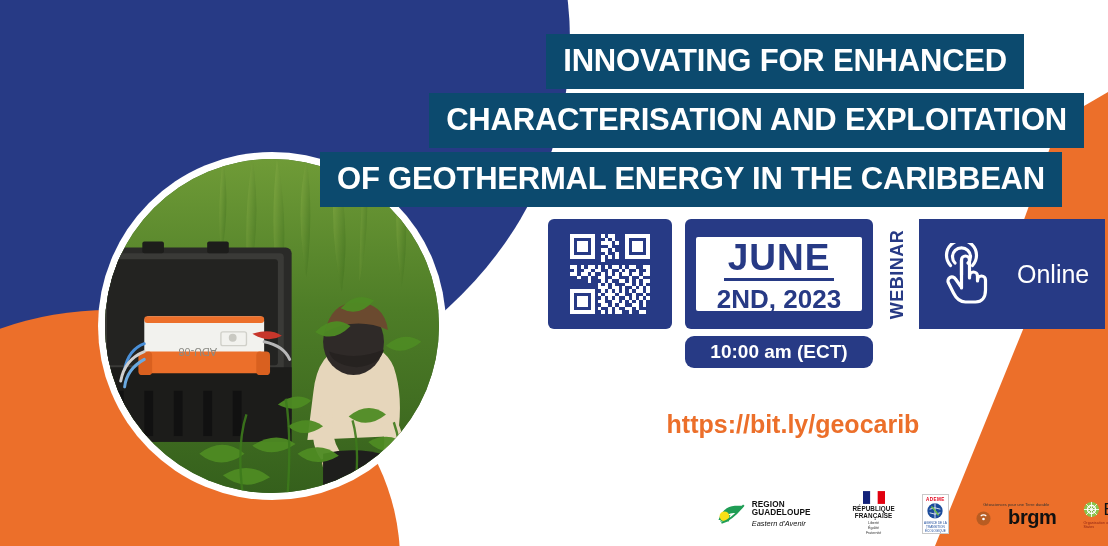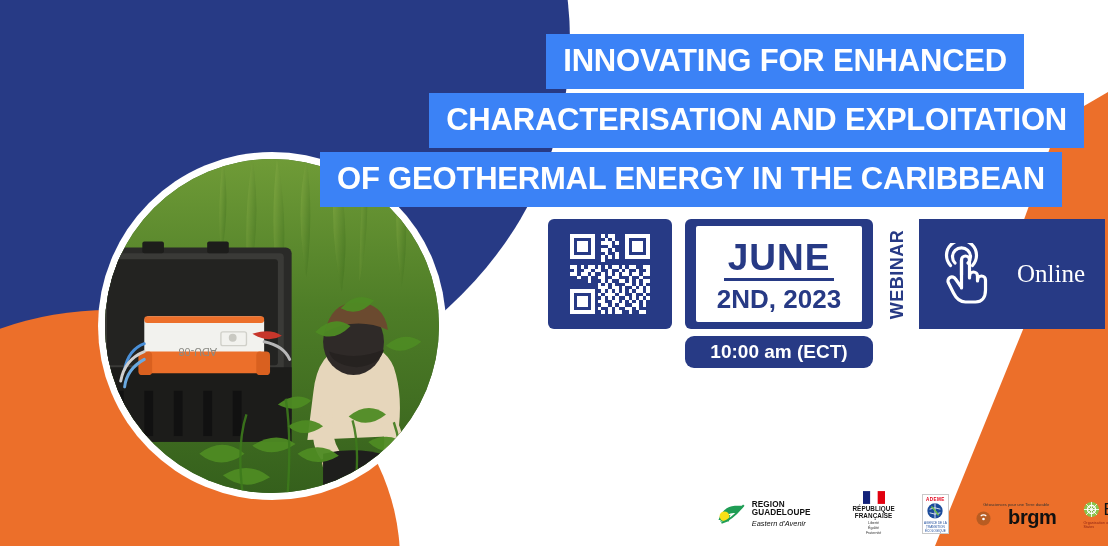--- a/index.html
+++ b/index.html
@@ -28,21 +28,21 @@
   }
   .photo svg{ display:block; width:100%; height:100%; }
 
   
   .titles{ position:absolute; left:0; top:34px; width:1108px; z-index:6; }
   .title-row{ display:flex; }
   .title-row.r1{ justify-content:flex-end; padding-right:84px; }
   .title-row.r2{ justify-content:flex-end; padding-right:24px; margin-top:4px;}
   .title-row.r3{ justify-content:flex-end; padding-right:46px; margin-top:4px;}
   .title-bar{
-    background:#3b82f6;
+    background:#0c4a6e;
     color:#ffffff;
     font-weight:bold;
     font-size:31px;
     letter-spacing:-0.2px;
     line-height:1;
     padding:11px 17px 13px 17px;
     white-space:nowrap;
   }
 
   
@@ -53,21 +53,21 @@
     display:flex; align-items:center; justify-content:center;
   }
   .qr-box svg{ display:block; }
 
   .date-col{ margin-left:13px; position:relative; }
   .date-box{
     width:188px; height:110px; background:#273A85; border-radius:6px;
     display:flex; align-items:center; justify-content:center;
   }
   .date-inner{
-    background:#ffffff; width:166px; height:96px; border-radius:2px;
+    background:#ffffff; width:166px; height:74px; border-radius:2px;
     display:flex; flex-direction:column; align-items:center; justify-content:center;
     padding:4px 0 2px 0;
   }
   .date-month{
     color:#273A85; font-weight:bold; font-size:37px; line-height:1;
     letter-spacing:1px; padding:0 4px 2px 4px;
     border-bottom:3px solid #273A85;
   }
   .date-day{
     color:#273A85; font-weight:bold; font-size:26px; line-height:1; margin-top:5px;
@@ -92,21 +92,21 @@
     color:#273A85; font-weight:bold; font-size:18px; letter-spacing:0.5px;
   }
 
   .online-box{
     margin-left:6px;
     width:186px; height:110px; background:#273A85;
     display:flex; align-items:center; padding-left:22px;
   }
   .online-box .hand-icon{ width:54px; height:62px; flex:0 0 auto; }
   .online-box .online-label{
-    color:#ffffff; font-size:25px; margin-left:22px; font-weight:normal;font-family:Liberation Serif, serif;
+    color:#ffffff; font-size:25px; margin-left:22px; font-weight:normal;
   }
 
   
   .register{
     position:absolute; left:548px; top:408px; width:490px; text-align:center; z-index:6;
   }
   .register .reg-title{ color:#111111; font-weight:bold; font-size:24px; line-height:1.25; }
   .register .reg-url{ color:#EC6F2A; font-weight:bold; font-size:25px; line-height:1.3; }
 
   
@@ -425,20 +425,21 @@
           <path d="M36.5 38 v-1 a4 4 0 0 1 8 0 v10
                    c0 8 -4 12 -10 12 h-10 c-6 0 -9 -3 -12 -9
                    l-5 -10 a4 4 0 0 1 7 -4 l5 7"></path>
         </svg>
       </span>
       <span class="online-label">Online</span>
     </div>
   </div>
 
   <div class="register">
+    <div class="reg-url">https://bit.ly/geocarib</div>
   </div>
 
   <div class="logos">
 
     <div class="logo lg-guad">
       <svg class="mark" viewBox="0 0 40 28">
         <path d="M2 22 q6 -18 22 -19 l12 0 l-10 10 q-12 -2 -18 9z" fill="#1f9d55"></path>
         <path d="M4 24 q4 -8 14 -9 l-2 9z" fill="#2fae5a"></path>
         <circle cx="10" cy="17" r="6.5" fill="#f7e017"></circle>
         <path d="M26 3 l10 0 l-22 22 l-10 0z" fill="#ffffff" opacity="0"></path>

